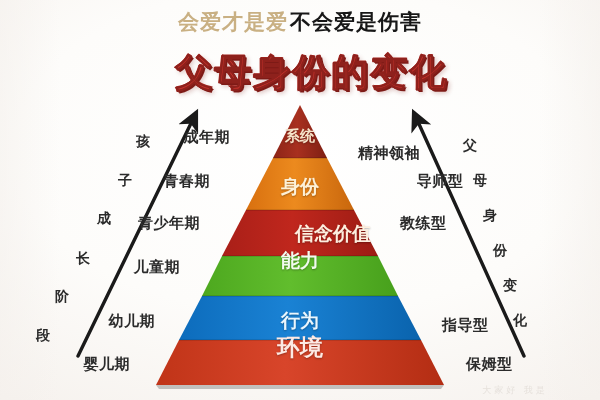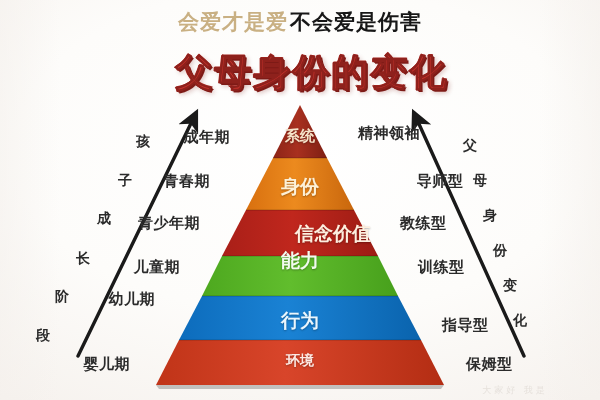--- a/index.html
+++ b/index.html
@@ -51,21 +51,21 @@
   .lvl{
     position:absolute;width:600px;left:0;text-align:center;
     white-space:nowrap;font-weight:700;pointer-events:none;
     text-shadow:0 1px 2px rgba(0,0,0,.30);
   }
   .lvl-sys{top:127px;font-size:15px;color:#f6e3c9;}
   .lvl-id {top:174px;font-size:19px;color:#fdf1d8;}
   .lvl-bel{top:221px;font-size:19px;color:#fdeede;padding-left:33px;}
   .lvl-cap{top:248px;font-size:19px;color:#f2fbef;}
   .lvl-beh{top:308px;font-size:19px;color:#eaf6fd;}
-  .lvl-env{top:352px;font-size:14px;color:#fdeae4;}
+  .lvl-env{top:332px;font-size:23px;color:#fdeae4;}
 
   
   .side{
     position:absolute;white-space:nowrap;
     font-size:15px;font-weight:700;color:#2b2b2b;
     letter-spacing:.5px;
     font-family:Liberation Mono, monospace;
   }
   .side.r{text-align:left;}
   .side.l{text-align:right;}
@@ -161,27 +161,26 @@
   <div class="lvl lvl-id">身份</div>
   <div class="lvl lvl-bel">信念价值</div>
   <div class="lvl lvl-cap">能力</div>
   <div class="lvl lvl-beh">行为</div>
   <div class="lvl lvl-env">环境</div>
 
   <div class="side l" style="left:150px;top:128px;width:80px;">成年期</div>
   <div class="side l" style="left:110px;top:172px;width:100px;">青春期</div>
   <div class="side l" style="left:80px;top:214px;width:120px;">青少年期</div>
   <div class="side l" style="left:80px;top:258px;width:100px;">儿童期</div>
-  <div class="side l" style="left:55px;top:290px;width:100px;">幼儿期</div>
+  <div class="side l" style="left:55px;top:312px;width:100px;">幼儿期</div>
   <div class="side l" style="left:30px;top:355px;width:100px;">婴儿期</div>
 
-  <div class="side r" style="left:358px;top:124px;width:110px;">精神领袖</div>
+  <div class="side r" style="left:358px;top:144px;width:110px;">精神领袖</div>
   <div class="side r" style="left:390px;top:172px;width:100px;text-align:center;">导师型</div>
   <div class="side r" style="left:400px;top:214px;width:100px;">教练型</div>
-  <div class="side r" style="left:418px;top:258px;width:100px;">训练型</div>
   <div class="side r" style="left:442px;top:316px;width:100px;">指导型</div>
   <div class="side r" style="left:466px;top:355px;width:100px;">保姆型</div>
 
   <div class="diag" style="left:136px;top:133px;">孩</div>
   <div class="diag" style="left:118px;top:172px;">子</div>
   <div class="diag" style="left:97px;top:210px;">成</div>
   <div class="diag" style="left:76px;top:250px;">长</div>
   <div class="diag" style="left:55px;top:288px;">阶</div>
   <div class="diag" style="left:36px;top:327px;">段</div>
 

